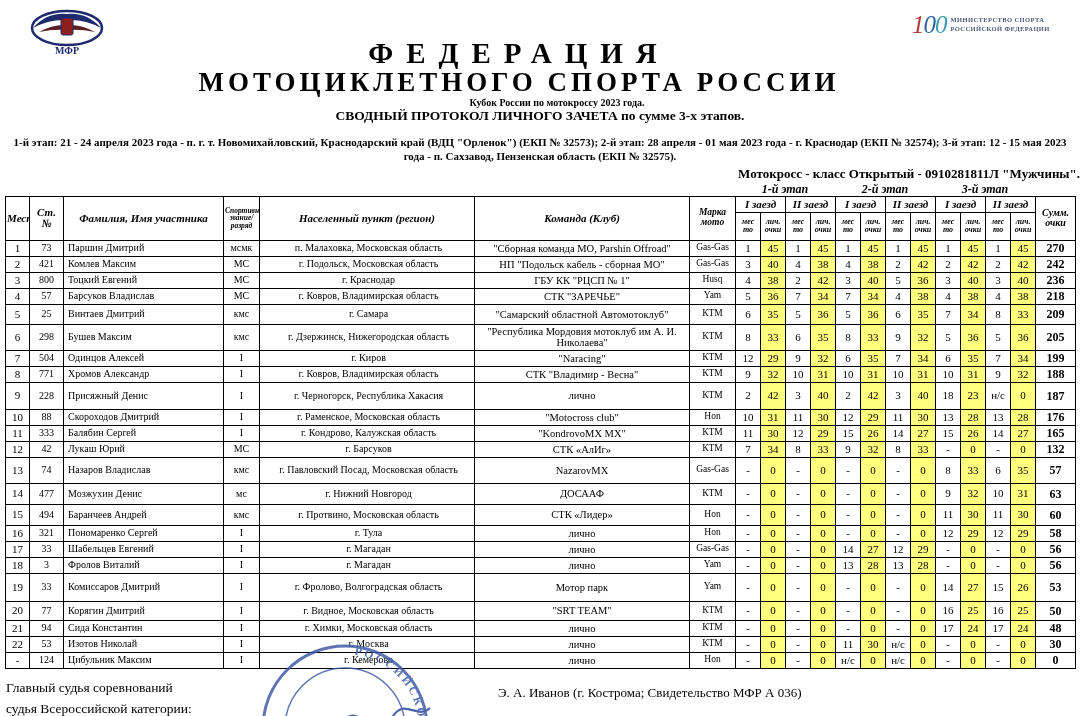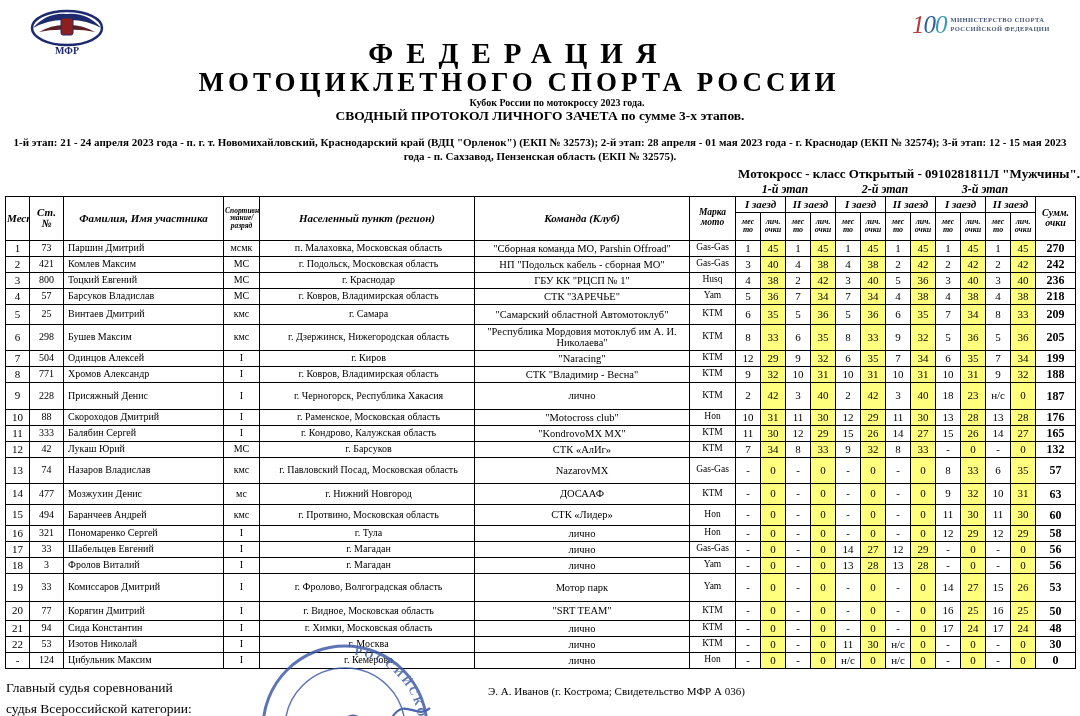--- a/index.html
+++ b/index.html
@@ -61,21 +61,21 @@
   td.c-city { text-align:center; padding-left:4px; font-size:10px; }
   td.c-team { font-size:10.5px; }
   td.c-moto { font-size:9.5px;font-family:Liberation Serif, serif; }
   td.c-res { font-size:11px; }
   td.c-total { font-size:12px; font-weight:bold; }
   td.pts { background:#ffff7d; }
 
   
   .footer { position:absolute; left:0; top:630; width:1052px; height:86px; }
   .officials { position:absolute; left:6px; top:8px; font-size:13.5px; line-height:21px; }
-  .judge1 { position:absolute; left:488px; top:16px; font-size:11px; }
+  .judge1 { position:absolute; left:498px; top:16px; font-size:13px; }
   .judge2 { position:absolute; left:518px; top:60px; font-size:13.5px; }
 
   .stamp { position:absolute; left:245px; top:628px; opacity:0.82; }
   .stamp text { font-family:"Liberation Serif",serif; }
 </style>
 </head>
 <body>
 
 <div class="page">
 

